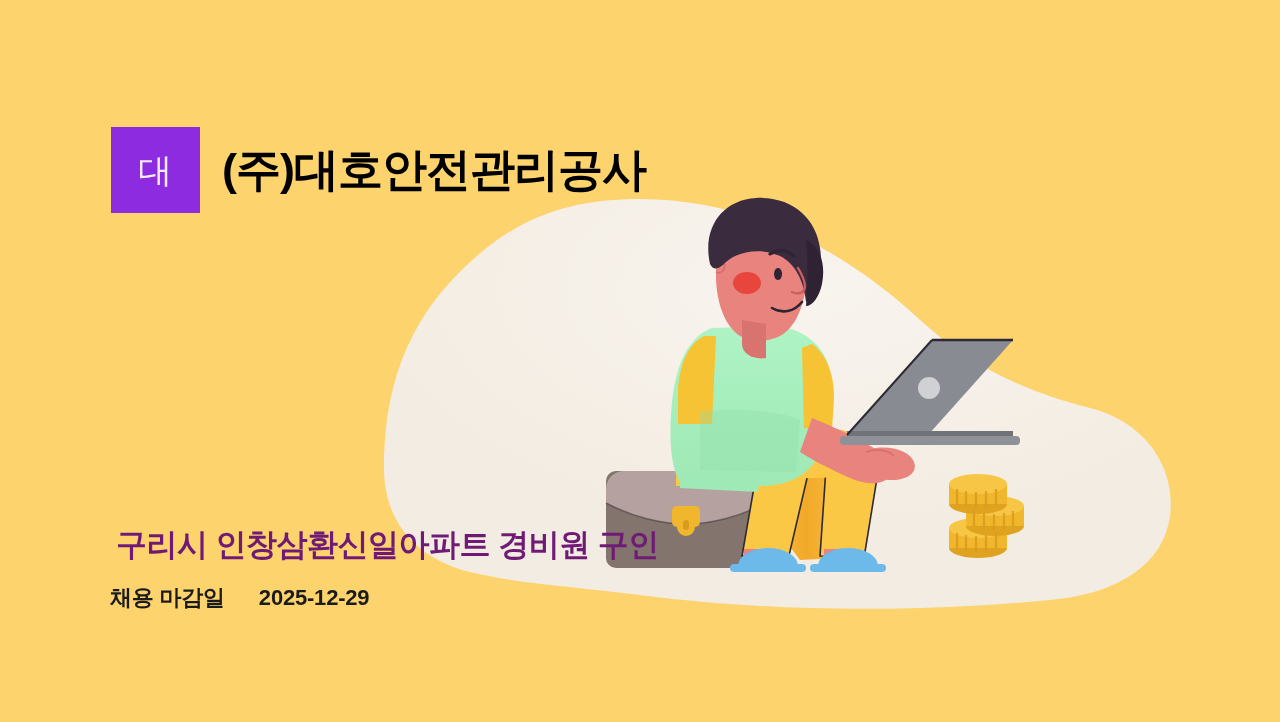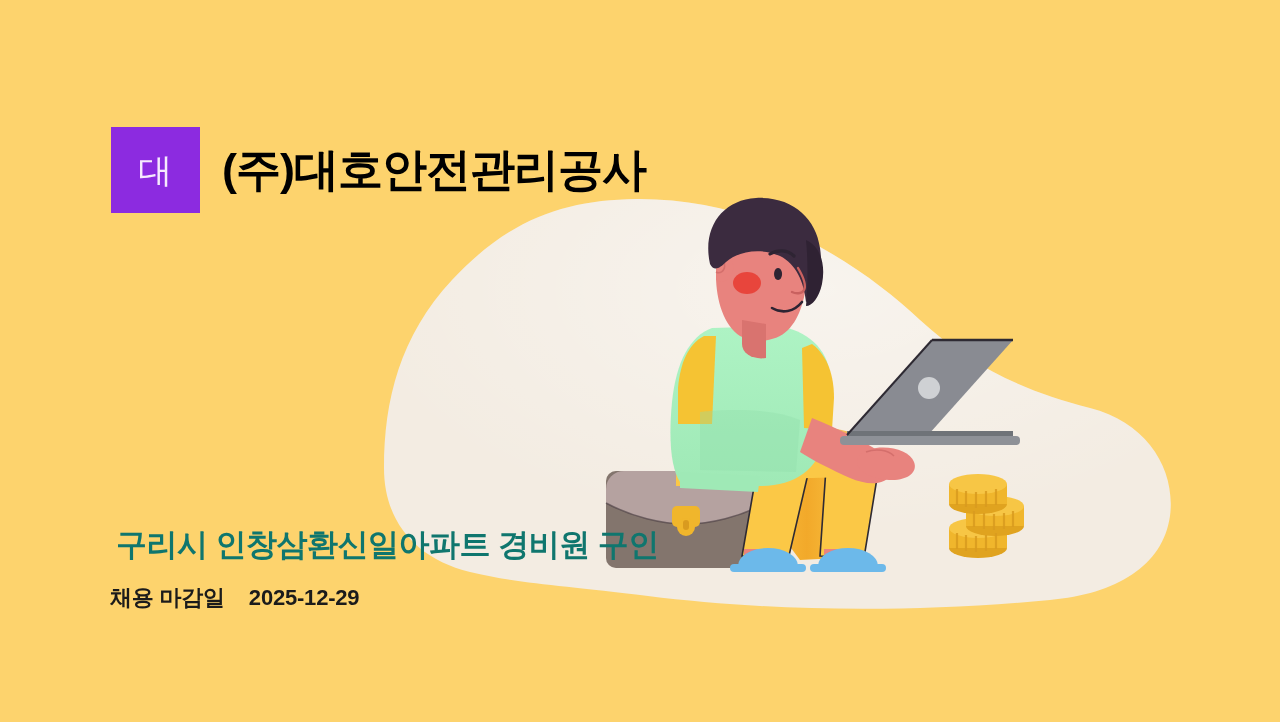--- a/index.html
+++ b/index.html
@@ -58,38 +58,38 @@
     line-height: 1.05;
     white-space: nowrap;
     letter-spacing: -1px;
   }
 
   .headline {
     position: absolute;
     left: 116px;
     top: 524px;
     z-index: 5;
-    color: #0f766e;
+    color: #701a75;
     font-size: 31px;
     font-weight: 700;
     white-space: nowrap;
     letter-spacing: -0.5px;
   }
   .deadline {
     position: absolute;
     left: 110px;
     top: 583px;
     z-index: 5;
     color: #1b1b1b;
     font-size: 22px;
     font-weight: 700;
     white-space: nowrap;
     letter-spacing: -0.2px;
   }
-  .deadline .deadline-date { margin-left: 18px; }
+  .deadline .deadline-date { margin-left: 28px; }
 </style>
 </head>
 <body>
 
 <div id="poster">
 
   <svg id="art" viewBox="0 0 1280 722">
     <defs>
       <clipPath id="blobClip">
         <path d="M636,199

